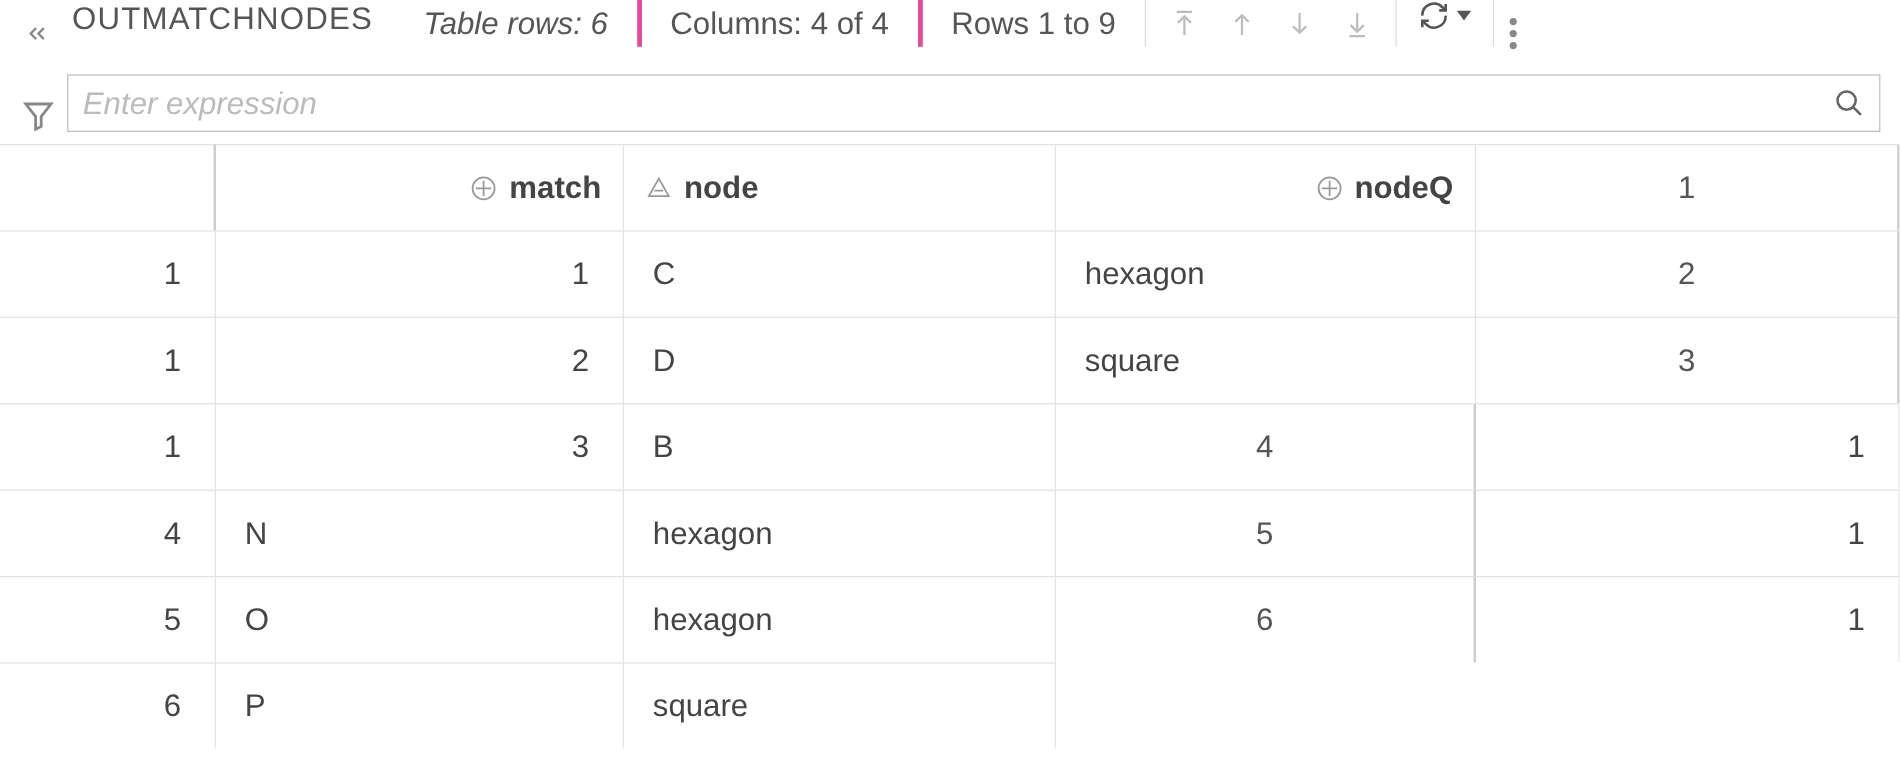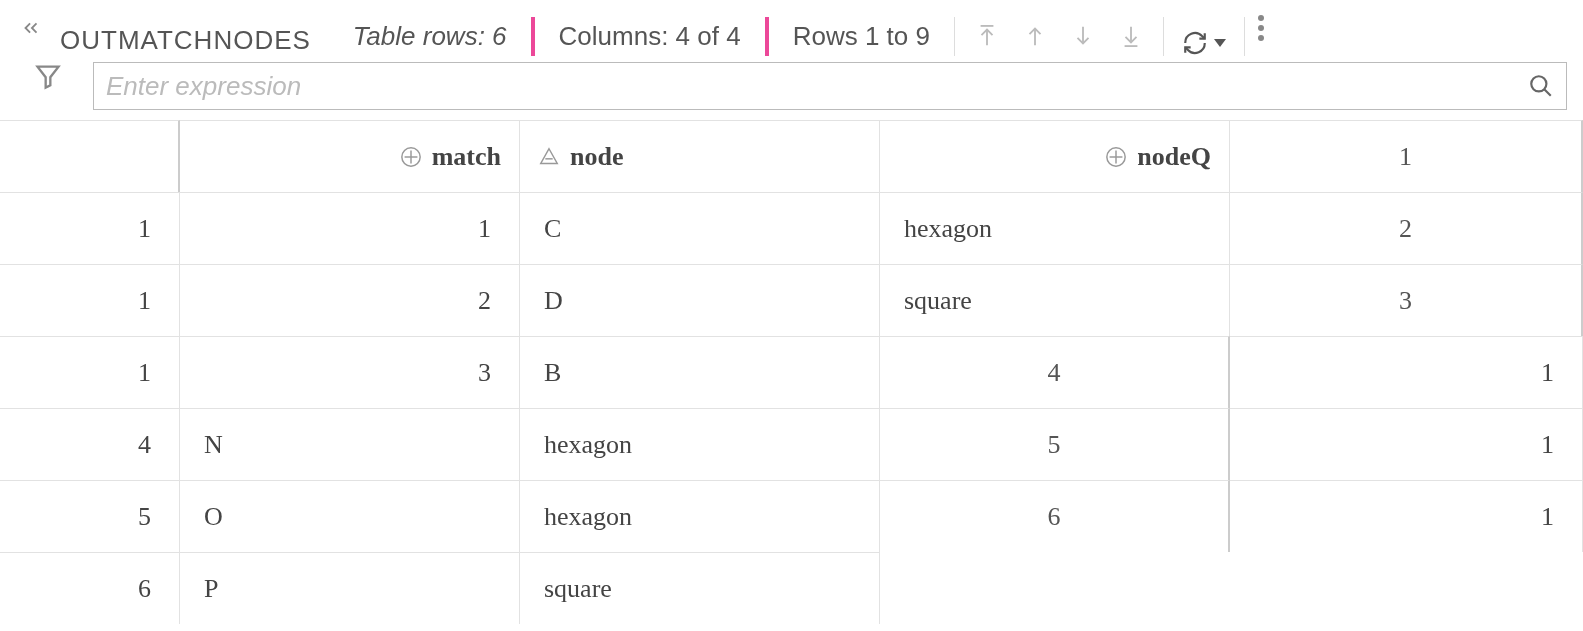--- a/index.html
+++ b/index.html
@@ -7,21 +7,21 @@
     font-family: -apple-system, BlinkMacSystemFont, "Segoe UI", Arial, sans-serif;
     font-size: 24px;
     color: #444;
     background: #fff;
     width: 1583px;
   }
 
   
   .toolbar {
     display: flex;
-    align-items: flex-end;
+    align-items: flex-start;
     height: 56px;
     padding: 0 8px;
     gap: 0;
   }
   .tb-btn {
     display: flex;
     align-items: center;
     justify-content: center;
     height: 100%;
     padding: 0 12px;
@@ -75,23 +75,23 @@
   .caret {
     width: 0; height: 0;
     border-left: 6px solid transparent;
     border-right: 6px solid transparent;
     border-top: 8px solid #555;
   }
 
   
   .filter-bar {
     display: flex;
-    align-items: flex-start;
-    padding: 6px 16px 10px 28px;
-    gap: 25px;
+    align-items: flex-end;
+    padding: 6px 16px 10px 12px;
+    gap: 4px;
   }
   .funnel {
     color: #888;
     display: flex;
     align-items: center;
     justify-content: center;
     width: 40px;
     cursor: pointer;
   }
   .filter-input-wrap {
@@ -112,21 +112,20 @@
     background: transparent;
   }
   .filter-input::placeholder { color: #bbb; font-style: italic; }
   .search-icon { color: #666; cursor: pointer; }
 
   
   .grid {
     display: grid;
     grid-template-columns: 180px 340px 360px 350px 1fr;
     width: 100%;
-    font-family: Liberation Serif, serif;
   }
   .hdr-cell, .row-cell, .rownum-cell {
     border-top: 1px solid #e2e2e2;
     border-right: 1px solid #e2e2e2;
     height: 72px;
     display: flex;
     align-items: center;
     padding: 0 18px;
     font-size: 26px;
   }

